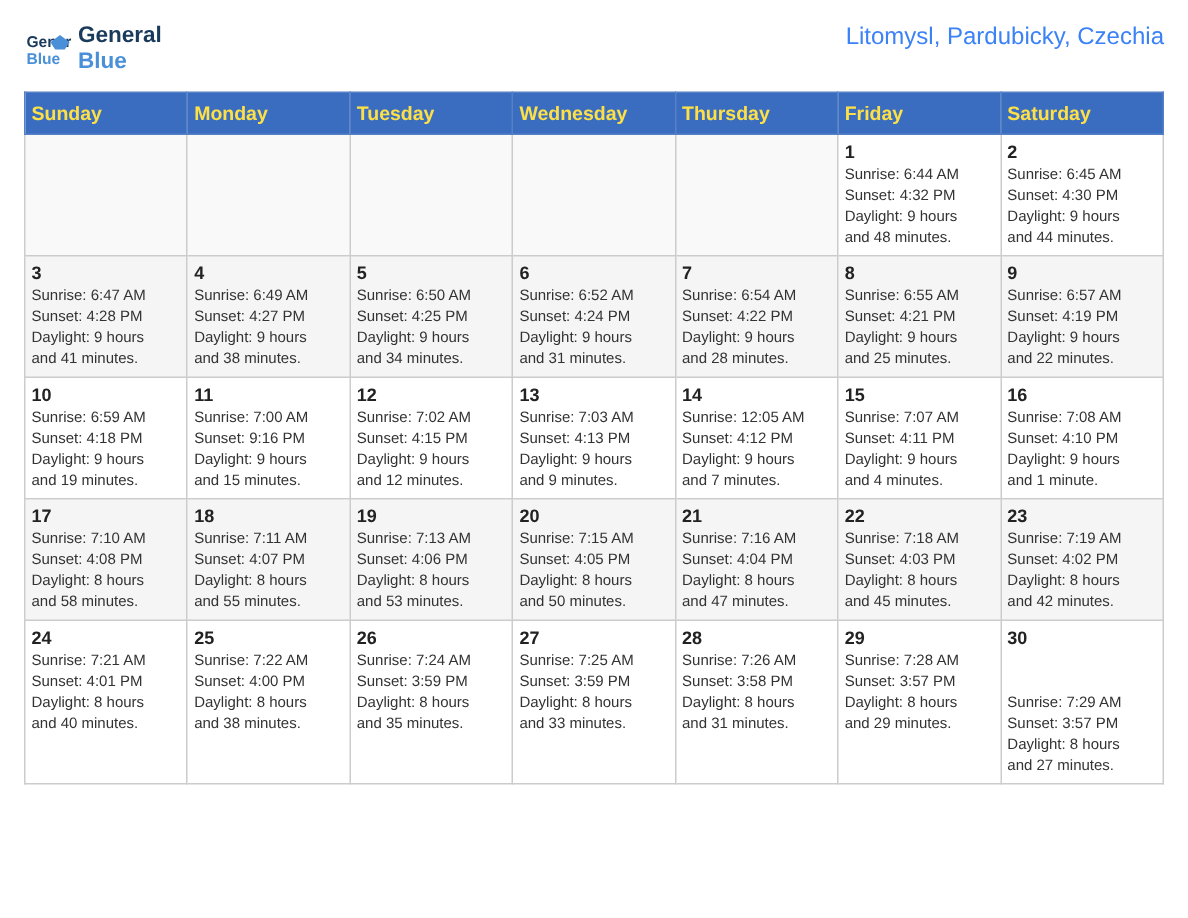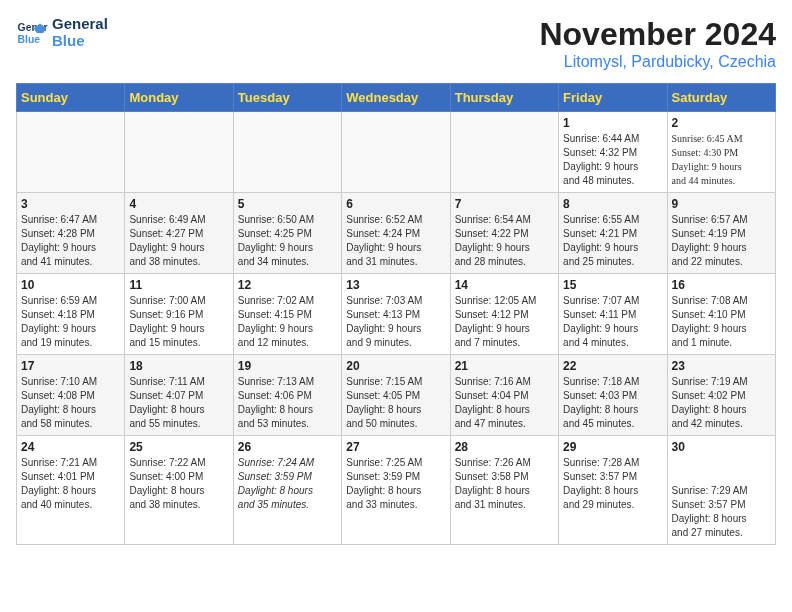--- a/index.html
+++ b/index.html
@@ -87,21 +87,20 @@
       <text x="2" y="18" font-family="Arial" font-size="13" font-weight="bold" fill="#1a3a5c">General</text>
       <text x="2" y="32" font-family="Arial" font-size="13" font-weight="bold" fill="#4a90d9">Blue</text>
       <polygon points="30,8 38,14 34,20 26,20 22,14" fill="#4a90d9"></polygon>
     </svg>
     <div>
       <div style="font-size:15px;font-weight:bold;color:#1a3a5c;line-height:1.1;">General</div>
       <div style="font-size:15px;font-weight:bold;color:#4a90d9;line-height:1.1;">Blue</div>
     </div>
   </div>
   <div class="title-area">
-    <div class="month-title">November 2024</div>
     <div class="location-title">Litomysl, Pardubicky, Czechia</div>
   </div>
 </div>
 
 <table>
   <thead>
     <tr id="header-row">
         <th>Sunday</th>
         <th>Monday</th>
         <th>Tuesday</th>
@@ -120,21 +119,21 @@
         <td class="empty"></td>
         <td>
           <span class="day-number">1</span>
           <div class="day-info" style="white-space: pre-line;">Sunrise: 6:44 AM
 Sunset: 4:32 PM
 Daylight: 9 hours
 and 48 minutes.</div>
         </td>
         <td>
           <span class="day-number">2</span>
-          <div class="day-info" style="white-space: pre-line; font-family: Liberation Serif, serif;">Sunrise: 6:45 AM
+          <div class="day-info" style="white-space: pre-line;">Sunrise: 6:45 AM
 Sunset: 4:30 PM
 Daylight: 9 hours
 and 44 minutes.</div>
         </td>
       </tr>
       <tr>
         <td>
           <span class="day-number">3</span>
           <div class="day-info" style="white-space: pre-line;">Sunrise: 6:47 AM
 Sunset: 4:28 PM
@@ -296,21 +295,21 @@
         </td>
         <td>
           <span class="day-number">25</span>
           <div class="day-info" style="white-space: pre-line;">Sunrise: 7:22 AM
 Sunset: 4:00 PM
 Daylight: 8 hours
 and 38 minutes.</div>
         </td>
         <td>
           <span class="day-number">26</span>
-          <div class="day-info" style="white-space: pre-line; font-style: italic;">Sunrise: 7:24 AM
+          <div class="day-info" style="white-space: pre-line;">Sunrise: 7:24 AM
 Sunset: 3:59 PM
 Daylight: 8 hours
 and 35 minutes.</div>
         </td>
         <td>
           <span class="day-number">27</span>
           <div class="day-info" style="white-space: pre-line;">Sunrise: 7:25 AM
 Sunset: 3:59 PM
 Daylight: 8 hours
 and 33 minutes.</div>

